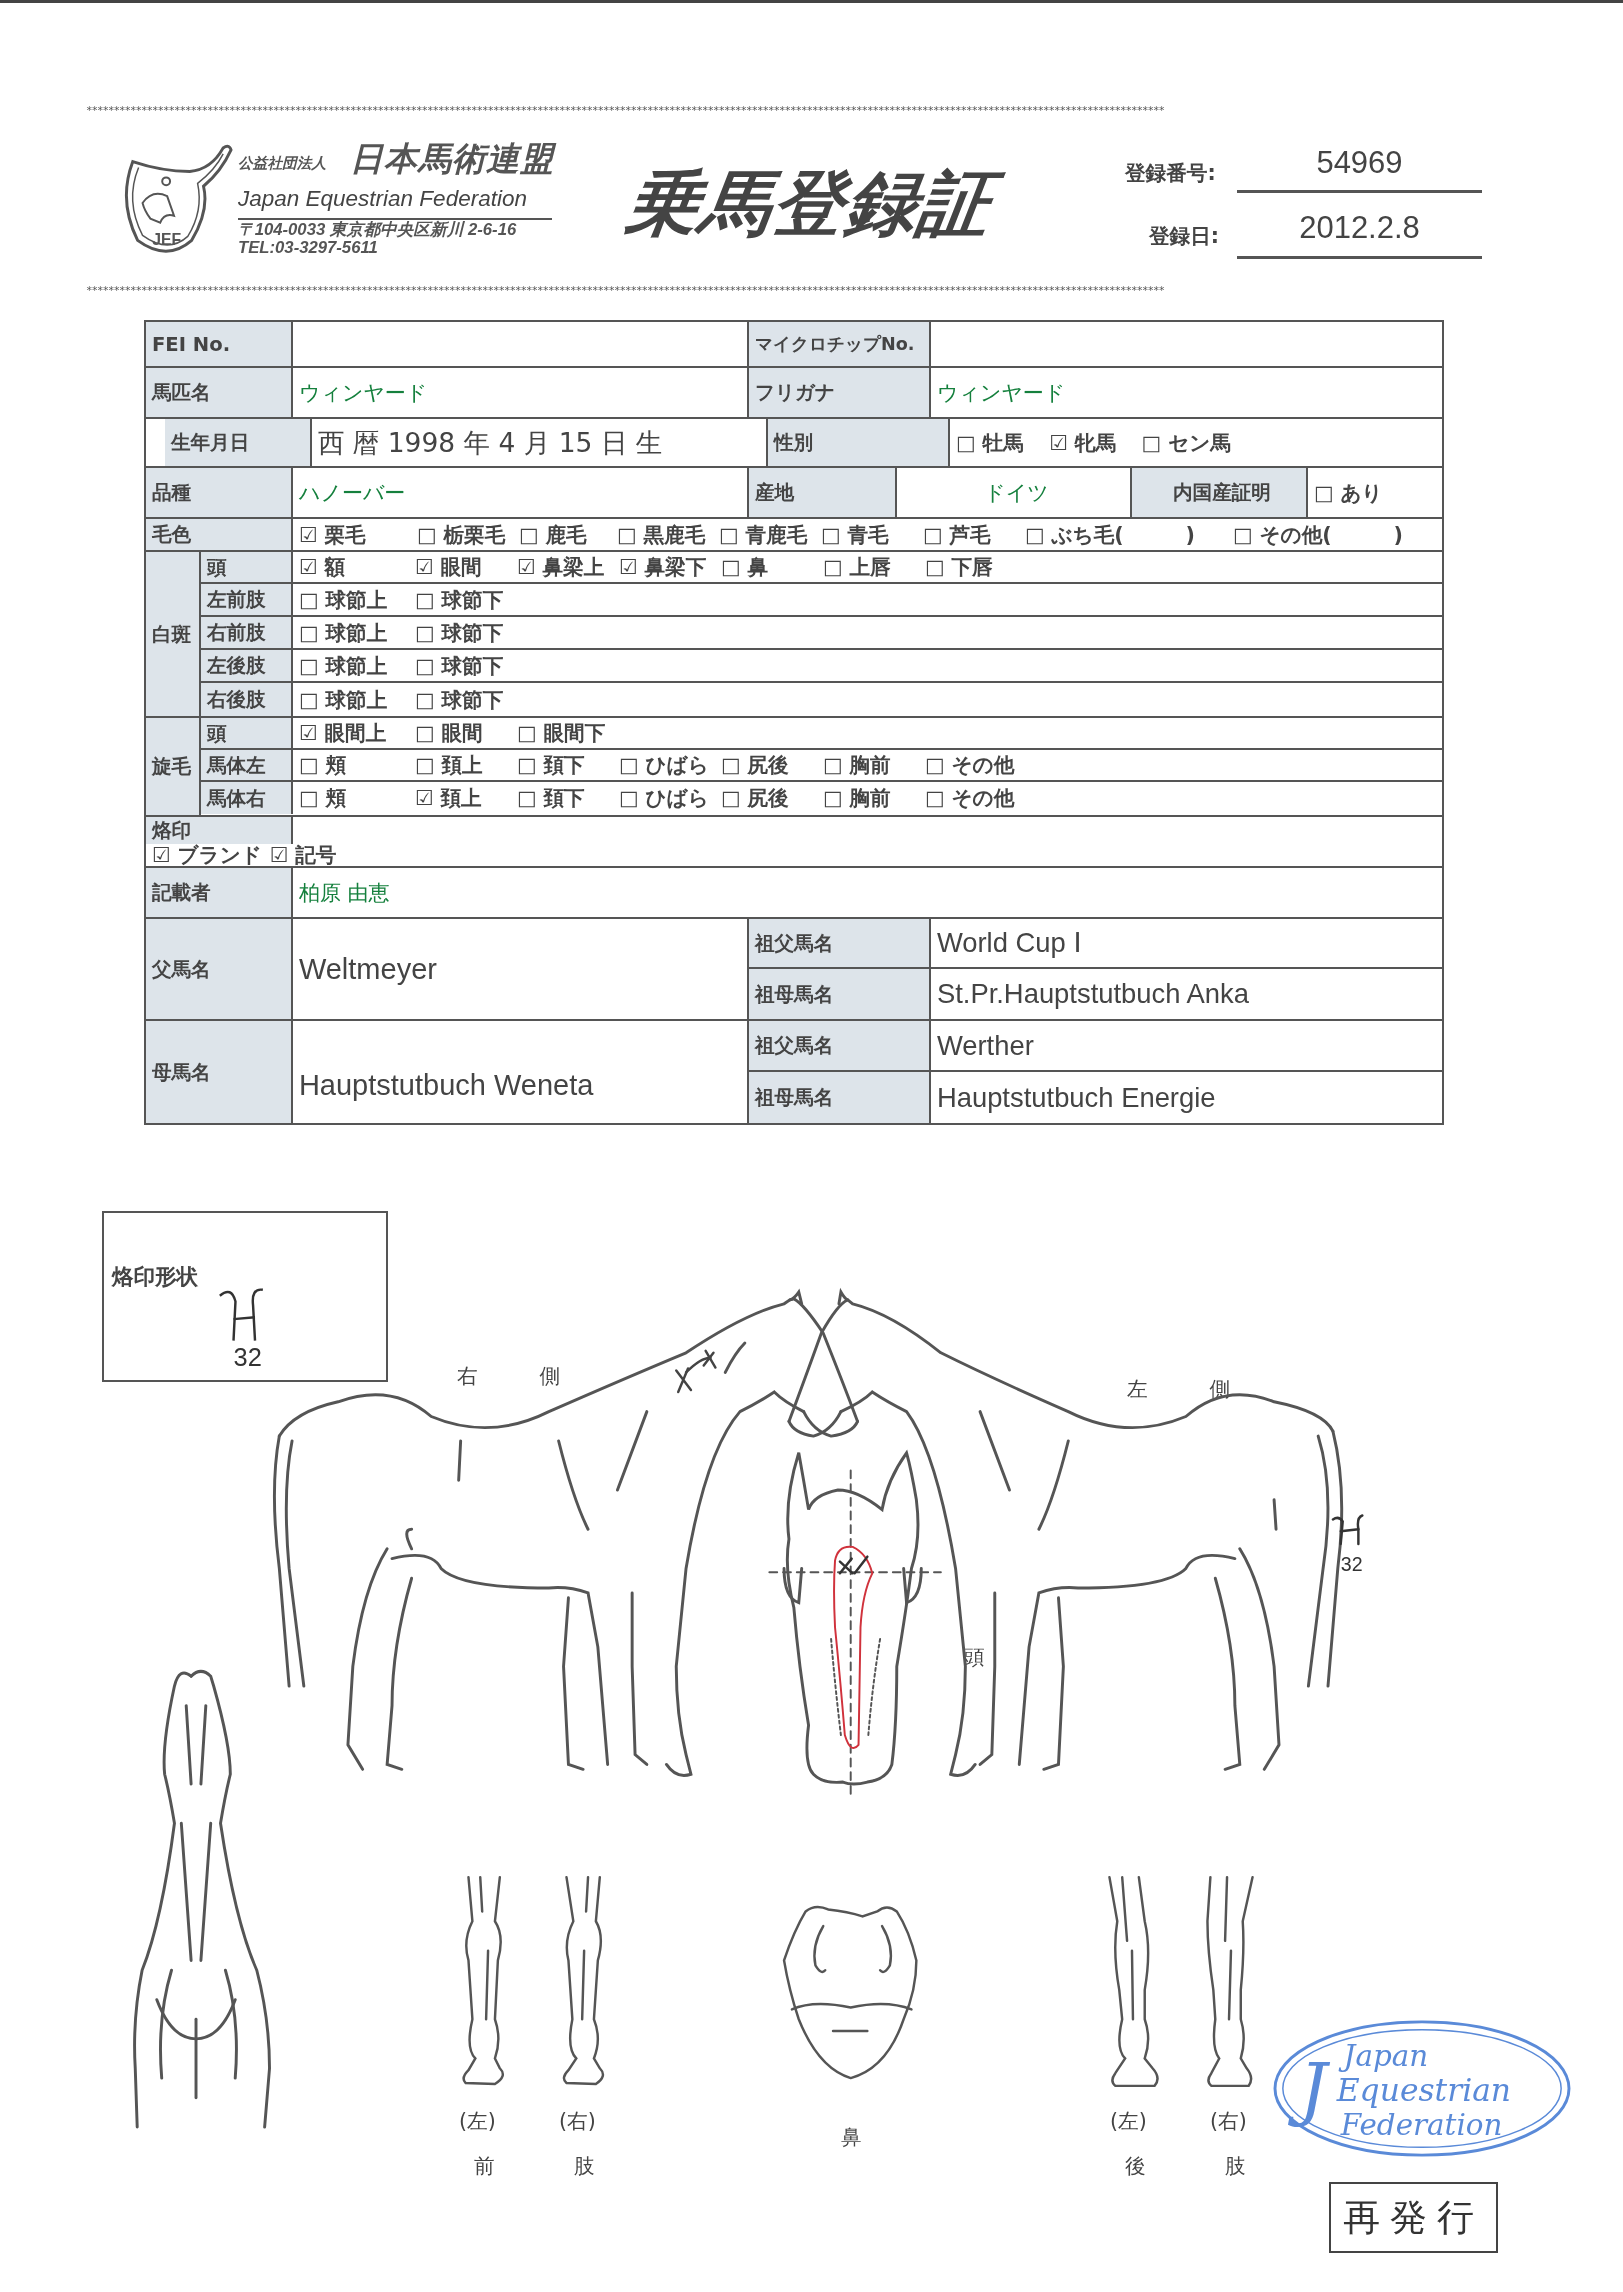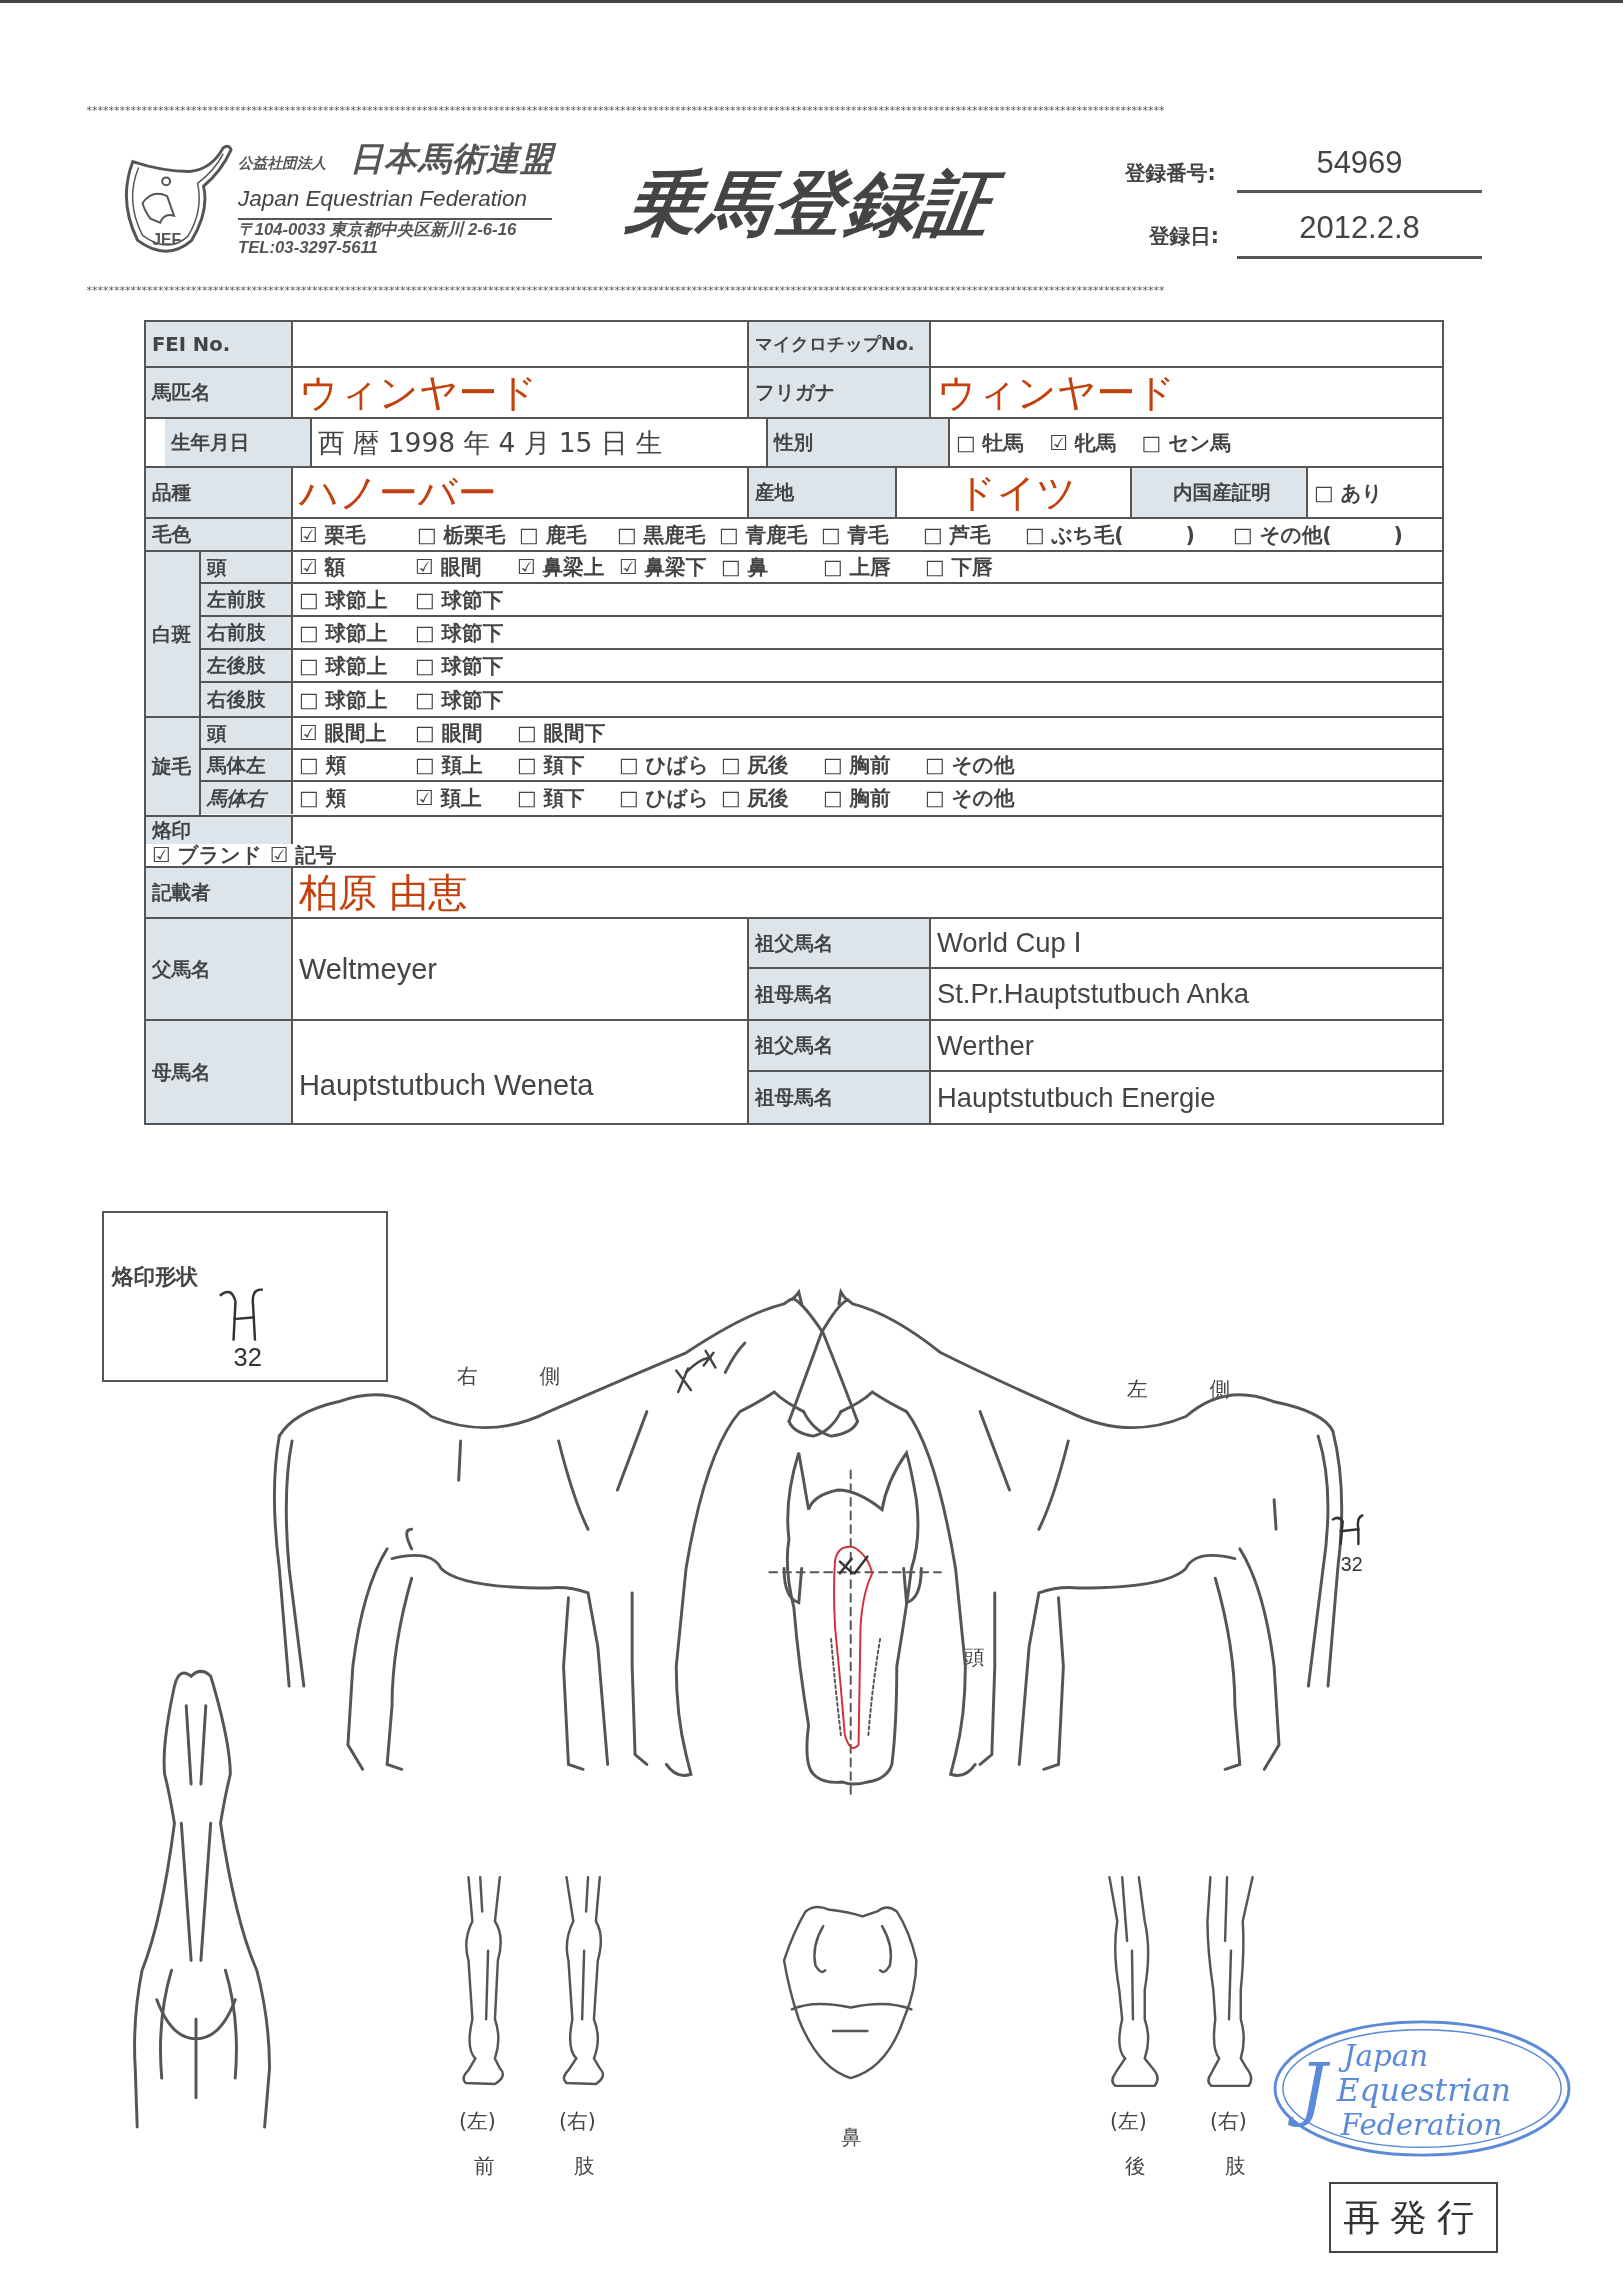--- a/index.html
+++ b/index.html
@@ -19,21 +19,21 @@
   .reg-value{position:absolute;font-size:31px;color:#444;font-family:"Liberation Sans",sans-serif;text-align:center;width:245px;}
   .reg-line{position:absolute;width:245px;height:2.9px;background:#555;}
   
   .grid{position:absolute;left:144px;top:320px;width:1300px;border:2.9px solid #555;box-sizing:border-box;}
   .row{display:flex;border-bottom:2px solid #555;box-sizing:border-box;}
   .row:last-child{border-bottom:none;}
   .cell{box-sizing:border-box;border-right:2px solid #555;display:flex;align-items:center;padding-left:5.9px;overflow:hidden;white-space:nowrap;}
   .cell:last-child{border-right:none;}
   .lbl{background:#dde4ea;font-weight:bold;font-size:19.6px;color:#444;}
   .val{background:#fff;}
-  .big{font-size:39px;color:#c2410c;}
+  .big{font-size:21px;color:#15803d;}
   .mid{font-size:23.5px;color:#444;}
   .opt{font-size:20.6px;font-weight:bold;color:#444;}
   .en{font-family:"Liberation Sans",sans-serif;font-size:29px;color:#444;}
   
   .brand-box{position:absolute;left:102px;top:1211px;width:286px;height:171px;border:2.9px solid #555;box-sizing:border-box;}
   .brand-title{position:absolute;left:7.8px;top:5.9px;font-size:21.6px;font-weight:bold;color:#444;margin-top:43px;}
   .lbl-txt{position:absolute;font-size:20.6px;color:#444;}
   svg.draw{position:absolute;left:0;top:0;}
   .stamp{position:absolute;left:1270px;top:2015px;width:304px;height:147px;}
   .reissue{position:absolute;left:1329px;top:2182px;width:169px;height:71px;border:2px solid #444;box-sizing:border-box;display:flex;align-items:center;justify-content:center;font-size:37px;letter-spacing:9.8px;color:#333;font-family:"DejaVu Serif",serif;}
@@ -183,21 +183,21 @@
           <span style="width:116px">□ 頬</span>
           <span style="width:102px">□ 頚上</span>
           <span style="width:102px">□ 頚下</span>
           <span style="width:102px">□ ひばら</span>
           <span style="width:102px">□ 尻後</span>
           <span style="width:102px">□ 胸前</span>
           <span>□ その他</span>
         </div>
       </div>
       <div class="row" style="height:32px;border-bottom:none;">
-        <div class="cell lbl" style="width:92px;font-style:italic;">馬体右</div>
+        <div class="cell lbl" style="width:92px;">馬体右</div>
         <div class="cell val opt" style="flex:1;">
           <span style="width:116px">□ 頬</span>
           <span style="width:102px">☑ 頚上</span>
           <span style="width:102px">□ 頚下</span>
           <span style="width:102px">□ ひばら</span>
           <span style="width:102px">□ 尻後</span>
           <span style="width:102px">□ 胸前</span>
           <span>□ その他</span>
         </div>
       </div>

